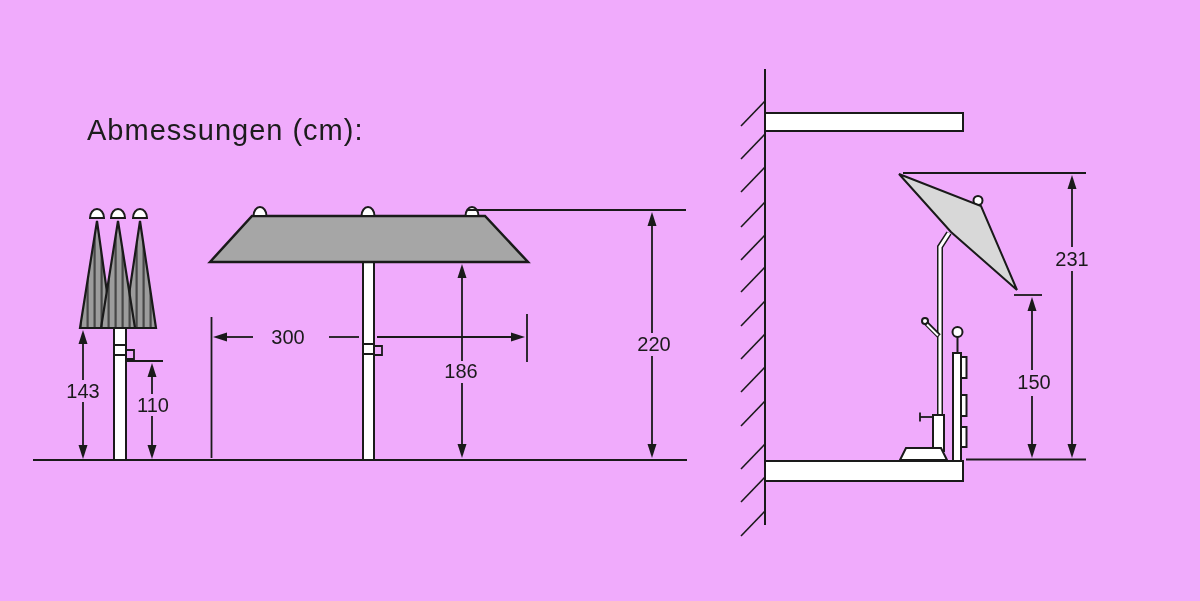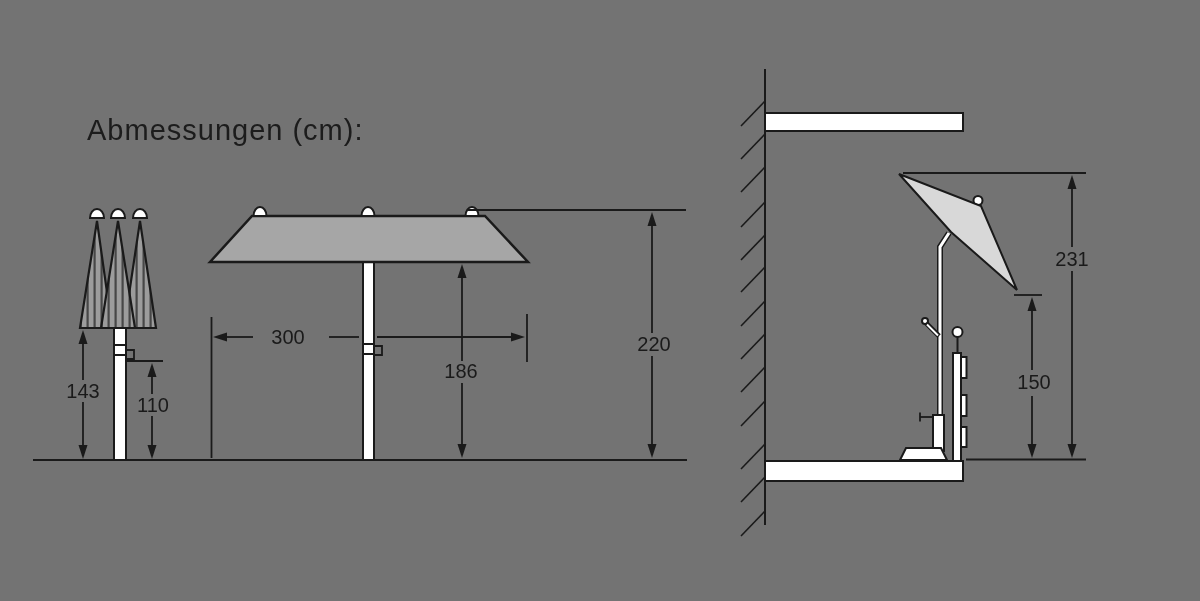--- a/index.html
+++ b/index.html
@@ -1,16 +1,16 @@
 <!DOCTYPE html>
 <html><head>
 <meta charset="utf-8">
 <style>
   html,body{margin:0;padding:0;background:#ffffff;}
-  #stage{position:relative;width:1200px;height:601px;background:#737373;overflow:hidden;}
+  #stage{position:relative;width:1200px;height:601px;background:#f0abfc;overflow:hidden;}
   svg{display:block;}
   .title-text{font-family:"Liberation Sans",sans-serif;font-size:29px;letter-spacing:1px;fill:#1c1c1c;}
   .dim-label{font-family:"Liberation Sans",sans-serif;font-size:20px;fill:#1a1a1a;text-anchor:middle;}
   .ln{stroke:#1a1a1a;stroke-width:2;fill:none;}
   .thin{stroke:#1a1a1a;stroke-width:1.8;fill:none;}
   .outline{fill:#ffffff;stroke:#1a1a1a;stroke-width:2;}
   .arr{fill:#1a1a1a;stroke:none;}
   .tube{stroke:#1a1a1a;stroke-width:6;fill:none;}
   .tube-in{stroke:#ffffff;stroke-width:3;fill:none;}
 </style>

